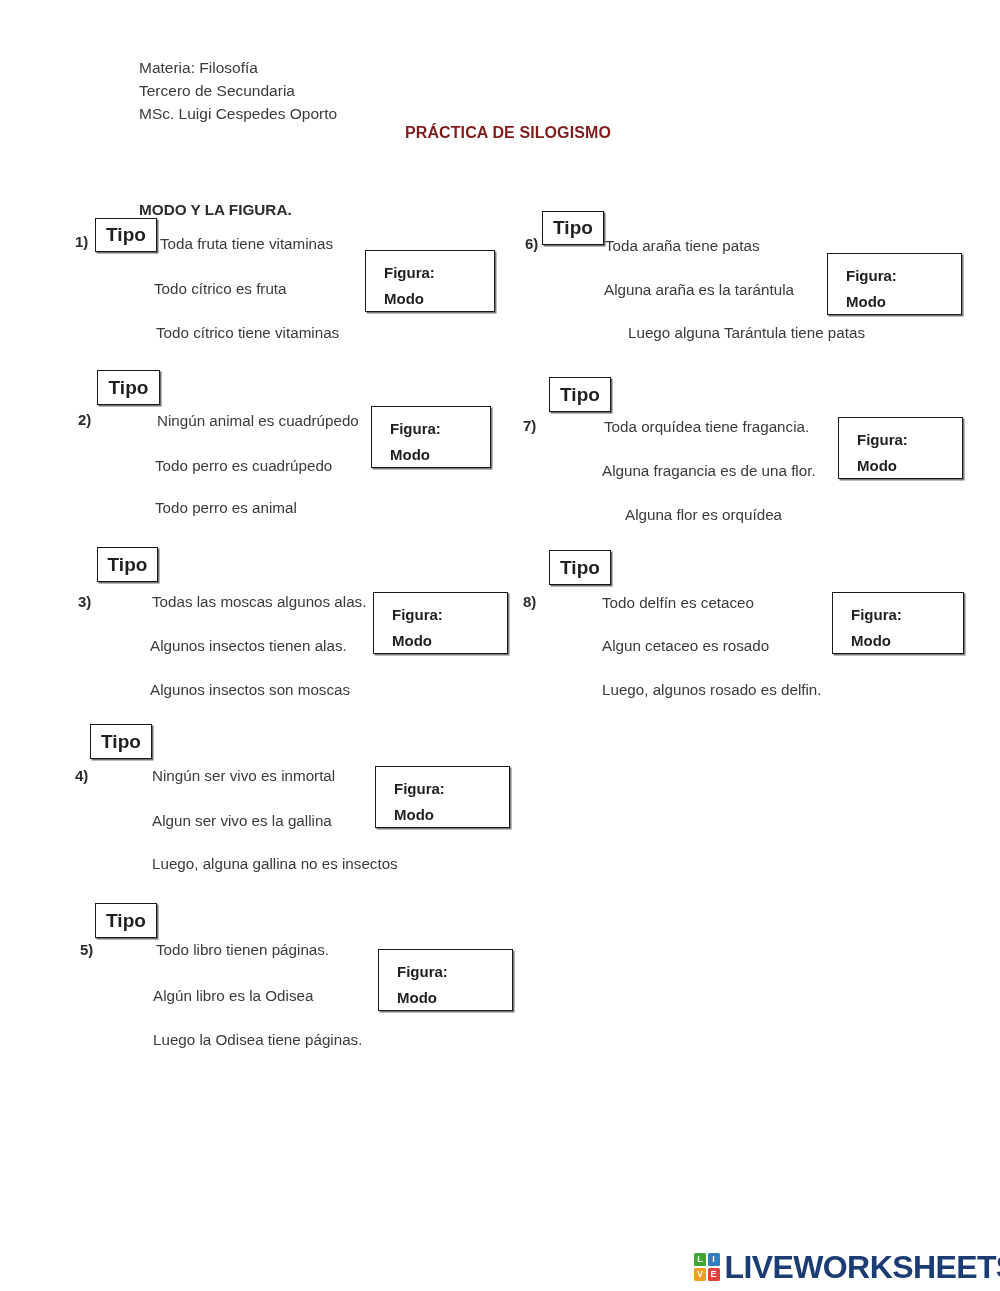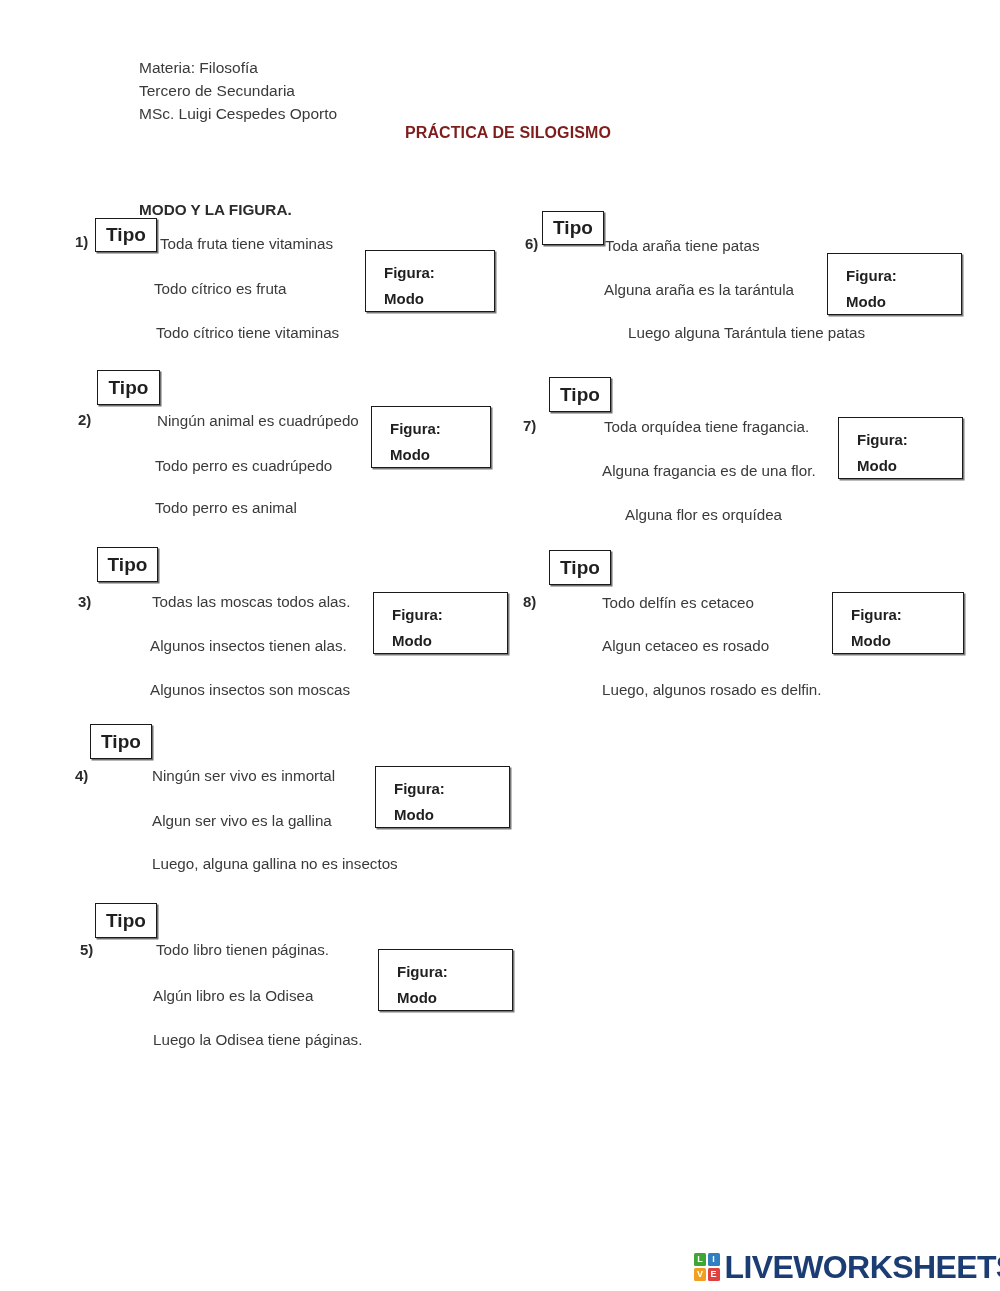--- a/index.html
+++ b/index.html
@@ -170,21 +170,21 @@
   <div class="prem" style="left:155px; top:498px;">Todo perro es animal</div>
   <div class="figura-box" style="left:371px; top:406px; width:120px; height:62px;">
     <div class="fb-line">Figura:</div>
     <div class="fb-line">Modo</div>
   </div>
 
   <div class="ex-num" style="left:78px; top:593px;">3)</div>
   <div class="tipo-box" style="left:97px; top:547px; width:61px; height:35px;">
     <span>Tipo</span>
   </div>
-  <div class="prem" style="left:152px; top:592px;">Todas las moscas todos alas.</div>
+  <div class="prem" style="left:152px; top:592px;">Todas las moscas algunos alas.</div>
   <div class="prem" style="left:150px; top:636px;">Algunos insectos tienen alas.</div>
   <div class="prem" style="left:150px; top:680px;">Algunos insectos son moscas</div>
   <div class="figura-box" style="left:373px; top:592px; width:135px; height:62px;">
     <div class="fb-line">Figura:</div>
     <div class="fb-line">Modo</div>
   </div>
 
   <div class="ex-num" style="left:75px; top:767px;">4)</div>
   <div class="tipo-box" style="left:90px; top:724px; width:62px; height:35px;">
     <span>Tipo</span>

